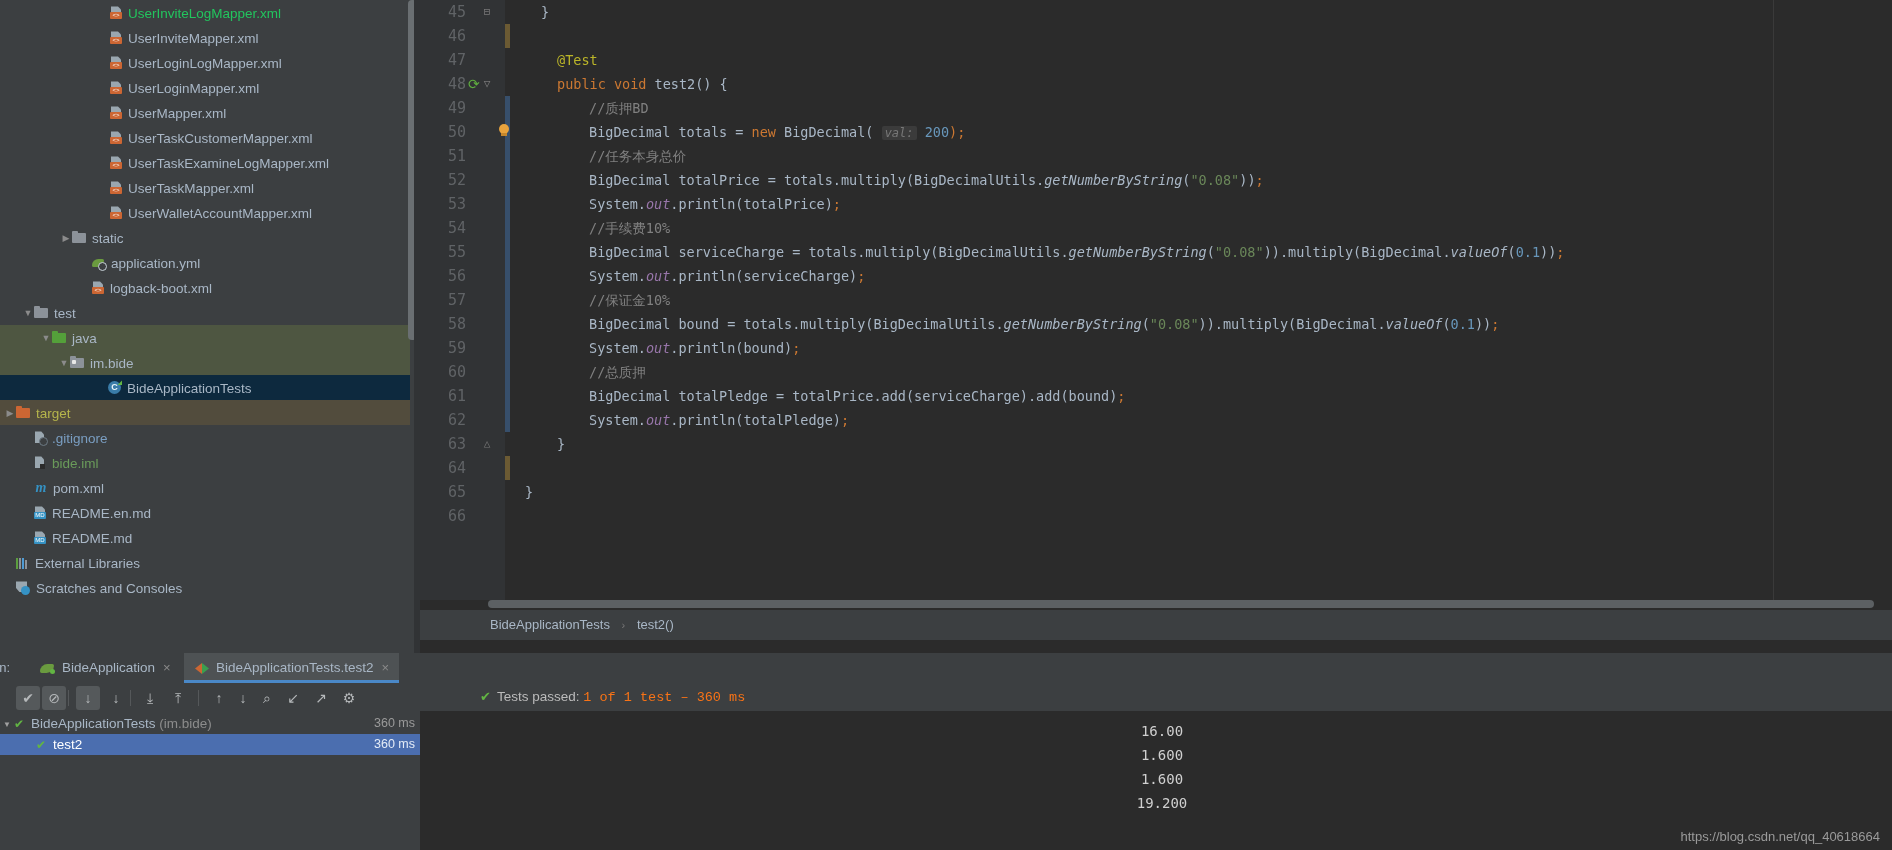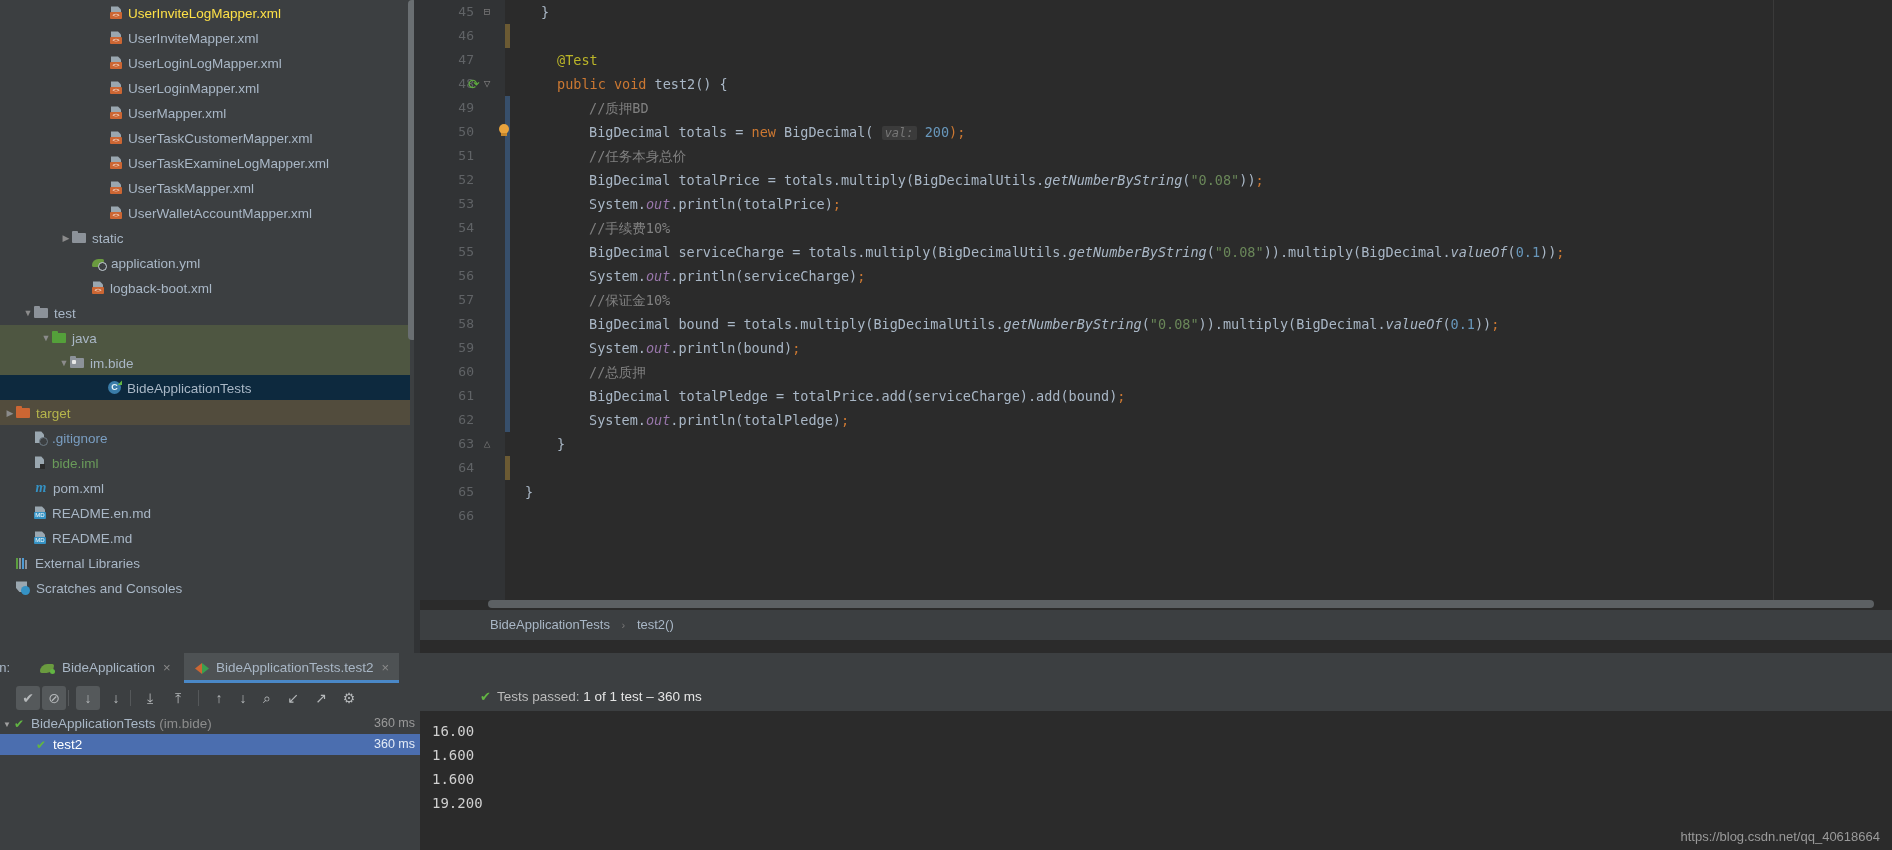--- a/index.html
+++ b/index.html
@@ -87,22 +87,22 @@
   
   .editor{position:absolute;left:420px;top:0;width:1472px;height:653px;background:#2b2b2b;}
   .gutter{position:absolute;left:0;top:0;width:63px;height:600px;background:#313335;}
   .gutter-col2{position:absolute;left:63px;top:0;width:22px;height:600px;background:#313335;}
   .code-area{position:absolute;left:0;top:0;width:1472px;height:600px;overflow:hidden;}
   .ln{
     position:relative;height:24px;line-height:24px;white-space:pre;
     font-family:"DejaVu Sans Mono","Liberation Mono",monospace;font-size:13.5px;
   }
   .ln .num{
-    position:absolute;left:8px;top:0;width:46px;text-align:right;color:#606366;
-    font-family:"DejaVu Sans Mono",monospace;font-size:13px;
+    position:absolute;left:0;top:0;width:46px;text-align:right;color:#606366;
+    font-family:"DejaVu Sans Mono",monospace;font-size:15px;
   }
   .ln .code{position:absolute;left:105px;top:0;color:#a9b7c6;}
   .ln .fold{position:absolute;left:58px;top:0;width:18px;text-align:center;color:#777;font-size:11px;}
 
   
   .kw{color:#cc7832;}
   .ann{color:#bbb529;}
   .str{color:#6a8759;}
   .num2{color:#6897bb;}
   .cmt{color:#808080;}
@@ -163,38 +163,38 @@
   .tr-row .tw{display:inline-block;width:14px;text-align:center;color:#a0a0a0;font-size:8px;vertical-align:middle;}
   .tr-row .ck{display:inline-block;width:14px;color:#62b543;font-size:12px;vertical-align:middle;margin-right:3px;}
   .tr-row .pkg{color:#8c8c8c;}
   .tr-row .ms{position:absolute;right:5px;top:0;color:#9a9a9a;font-size:12.5px;}
   .tr-row.sel .ms{color:#e4ecf7;}
 
   .console{position:absolute;left:420px;top:0;width:1472px;height:197px;background:#3c3f41;}
   .cons-head{position:absolute;left:0;top:30px;width:1472px;height:28px;background:#3c3f41;
     line-height:28px;font-size:13.5px;color:#bbbbbb;padding-left:60px;box-sizing:border-box;}
   .cons-head .ok{color:#62b543;margin-right:6px;font-size:13px;}
-  .cons-head .dim{color:#e5e5e5;}
+  .cons-head .dim{color:#f97316;font-family:Liberation Mono, monospace;}
   .cons-body{position:absolute;left:0;top:58px;width:1472px;height:139px;background:#2b2b2b;
-    padding:8px 0 0 12px;box-sizing:border-box;}
+    padding:8px 0 0 12px;box-sizing:border-box;text-align:center;}
   .cons-line{height:24px;line-height:24px;font-family:"DejaVu Sans Mono","Liberation Mono",monospace;
     font-size:14px;color:#d0d0d0;}
   .watermark{position:absolute;right:12px;bottom:6px;font-size:13px;color:#9a9a9a;
     font-family:"Liberation Sans",sans-serif;}
 </style>
 </head>
 <body>
 
 <div class="app">
 
   <div class="top">
 
     <div class="tree">
       <div class="tree-scroll" id="tree-scroll">
-          <div class="row "><span style="display:inline-block;width:98px;"></span><span class="tw"></span><span class="ic ico-xml"><span class="pg"></span><span class="tag">&lt;&gt;</span></span><span class="lbl" style="color:#fde047">UserInviteLogMapper.xml</span></div>
+          <div class="row "><span style="display:inline-block;width:98px;"></span><span class="tw"></span><span class="ic ico-xml"><span class="pg"></span><span class="tag">&lt;&gt;</span></span><span class="lbl" style="color:#22c55e">UserInviteLogMapper.xml</span></div>
           <div class="row "><span style="display:inline-block;width:98px;"></span><span class="tw"></span><span class="ic ico-xml"><span class="pg"></span><span class="tag">&lt;&gt;</span></span><span class="lbl" style="color:#a9b7c6">UserInviteMapper.xml</span></div>
           <div class="row "><span style="display:inline-block;width:98px;"></span><span class="tw"></span><span class="ic ico-xml"><span class="pg"></span><span class="tag">&lt;&gt;</span></span><span class="lbl" style="color:#a9b7c6">UserLoginLogMapper.xml</span></div>
           <div class="row "><span style="display:inline-block;width:98px;"></span><span class="tw"></span><span class="ic ico-xml"><span class="pg"></span><span class="tag">&lt;&gt;</span></span><span class="lbl" style="color:#a9b7c6">UserLoginMapper.xml</span></div>
           <div class="row "><span style="display:inline-block;width:98px;"></span><span class="tw"></span><span class="ic ico-xml"><span class="pg"></span><span class="tag">&lt;&gt;</span></span><span class="lbl" style="color:#a9b7c6">UserMapper.xml</span></div>
           <div class="row "><span style="display:inline-block;width:98px;"></span><span class="tw"></span><span class="ic ico-xml"><span class="pg"></span><span class="tag">&lt;&gt;</span></span><span class="lbl" style="color:#a9b7c6">UserTaskCustomerMapper.xml</span></div>
           <div class="row "><span style="display:inline-block;width:98px;"></span><span class="tw"></span><span class="ic ico-xml"><span class="pg"></span><span class="tag">&lt;&gt;</span></span><span class="lbl" style="color:#a9b7c6">UserTaskExamineLogMapper.xml</span></div>
           <div class="row "><span style="display:inline-block;width:98px;"></span><span class="tw"></span><span class="ic ico-xml"><span class="pg"></span><span class="tag">&lt;&gt;</span></span><span class="lbl" style="color:#a9b7c6">UserTaskMapper.xml</span></div>
           <div class="row "><span style="display:inline-block;width:98px;"></span><span class="tw"></span><span class="ic ico-xml"><span class="pg"></span><span class="tag">&lt;&gt;</span></span><span class="lbl" style="color:#a9b7c6">UserWalletAccountMapper.xml</span></div>
           <div class="row "><span style="display:inline-block;width:60px;"></span><span class="tw">▶</span><span class="ic ico-folder"><span class="f"></span></span><span class="lbl" style="color:#a9b7c6">static</span></div>
           <div class="row "><span style="display:inline-block;width:80px;"></span><span class="tw"></span><span class="ic ico-yml"><span class="leaf"></span><span class="gear"></span></span><span class="lbl" style="color:#a9b7c6">application.yml</span></div>

